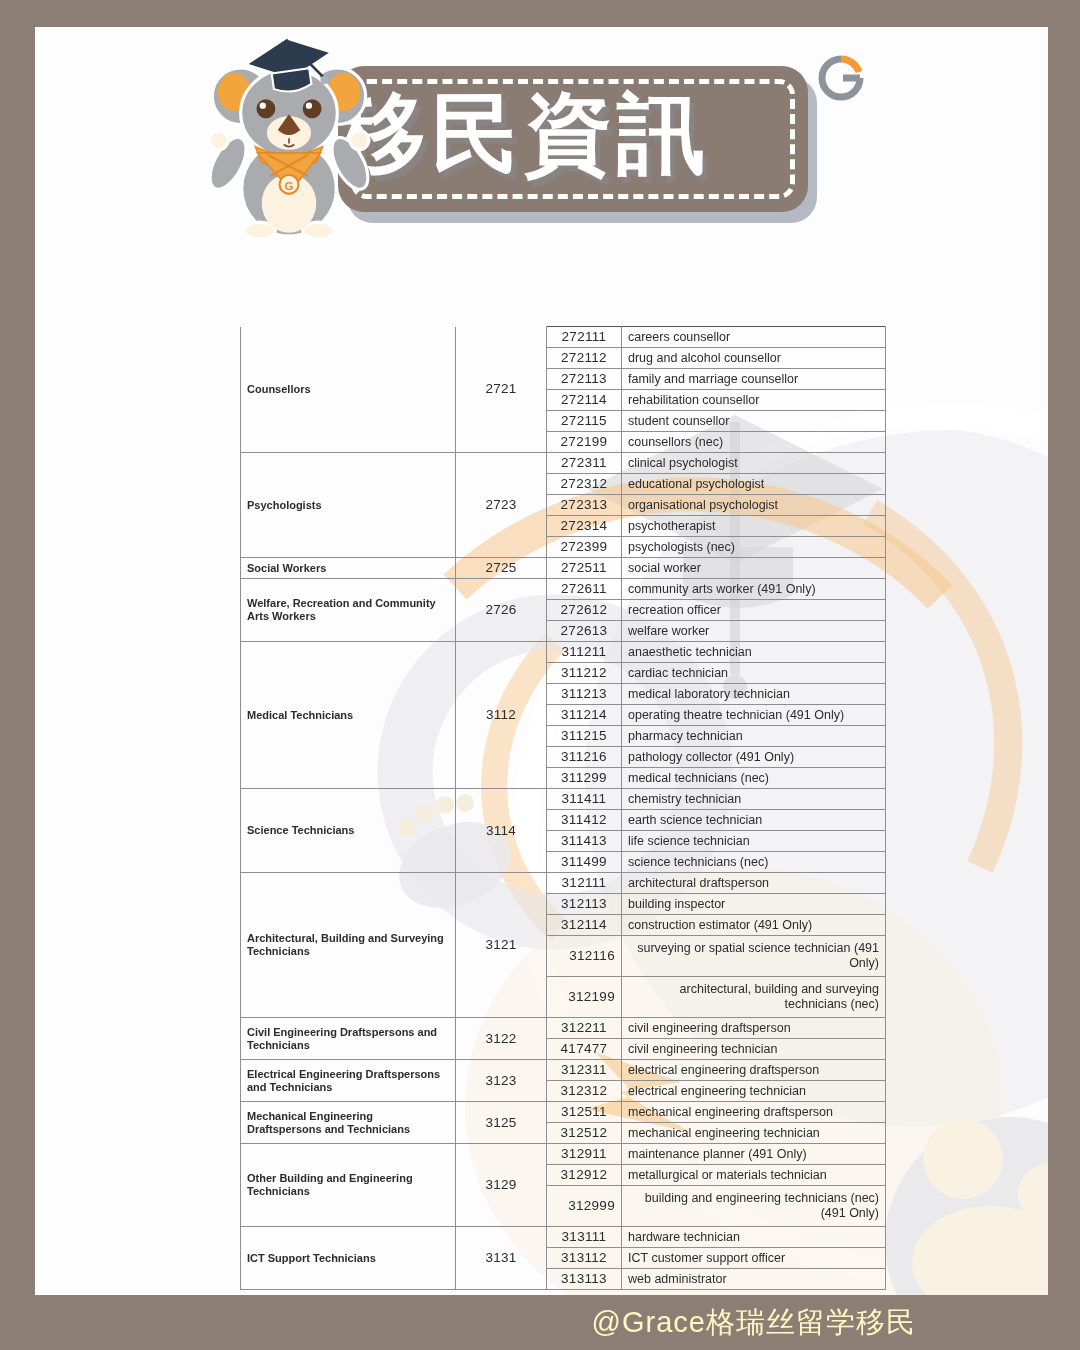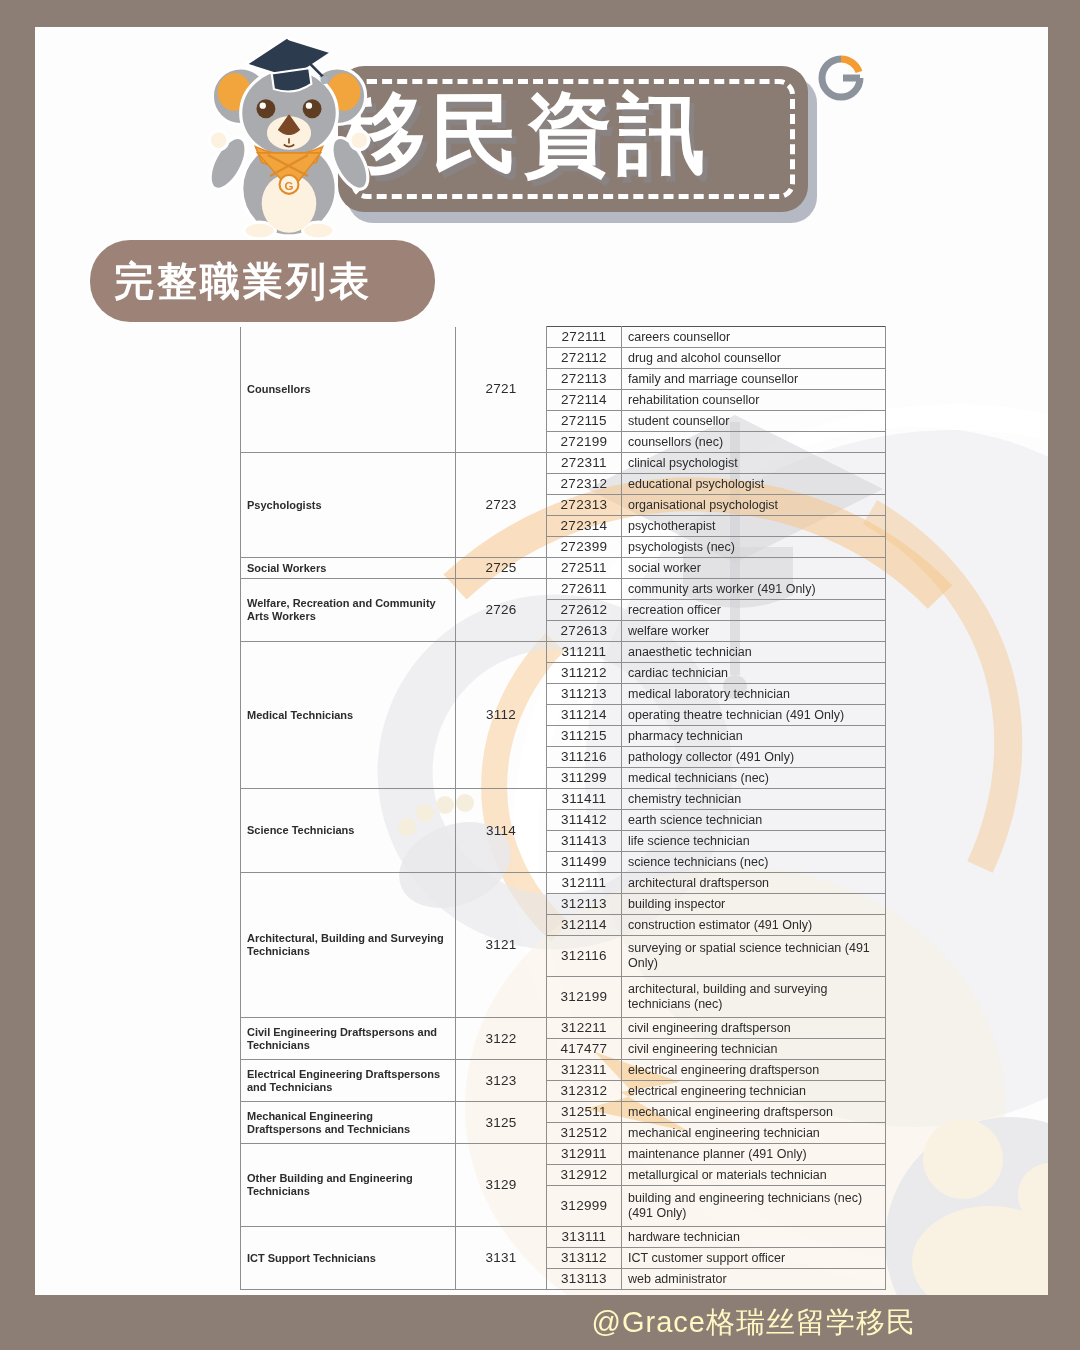--- a/index.html
+++ b/index.html
@@ -29,21 +29,21 @@
 
   
   .wm{position:absolute;left:0;top:0;width:1013px;height:1268px;z-index:1;}
 
   
   .tbl-wrap{position:absolute;left:205px;top:299px;z-index:10;}
   table.occ{border-collapse:collapse;table-layout:fixed;width:645px;font-size:12.5px;color:#2c2c2c;}
   table.occ{border-left:1.5px solid #5a5a5a;border-right:1.5px solid #5a5a5a;border-bottom:1.5px solid #5a5a5a;}
   table.occ td{border:1px solid #8e8e8e;height:20px;padding:0 6px;line-height:1.18;background:transparent;
                overflow:hidden;}
-  table.occ tr.tall td{height:40px;}
+  table.occ tr.tall td{height:40px;text-align:right;}
   table.occ tr.group-start td{border-top:1.5px solid #555;border-radius:7px;}
   table.occ tr:first-child td.cell-name,
   table.occ tr:first-child td.cell-code4{border-top:none;}
   td.cell-name{padding:0 8px;font-size:11px;font-weight:bold;}
   td.cell-code4,td.cell-code6{text-align:center;font-size:13.5px;letter-spacing:.3px;}
   td.cell-occ{padding:0 7px;}
 
   
   .footer{position:absolute;left:0;top:1303px;width:916px;text-align:right;z-index:20;
           font-size:29px;color:#fef9c3;letter-spacing:1px;}
@@ -120,23 +120,20 @@
     </div>
 
     <div class="logo">
       <svg class="gmark" viewBox="0 0 52 52">
         <path d="M45,26 A19,19 0 1 1 26,7" fill="none" stroke="#8c939c" stroke-width="7"></path>
         <path d="M26,7 A19,19 0 0 1 44,20" fill="none" stroke="#f49b33" stroke-width="7"></path>
         <path d="M28,26 L45,26" stroke="#8c939c" stroke-width="7"></path>
       </svg>
     </div>
 
-    <div class="badge">
-      <span>完整職業列表</span>
-    </div>
 
     <div class="tbl-wrap">
       <table class="occ">
         <colgroup>
           <col style="width:215px">
             <col style="width:91px">
             <col style="width:75px">
             <col style="width:264px">
         </colgroup>
         <tbody>

